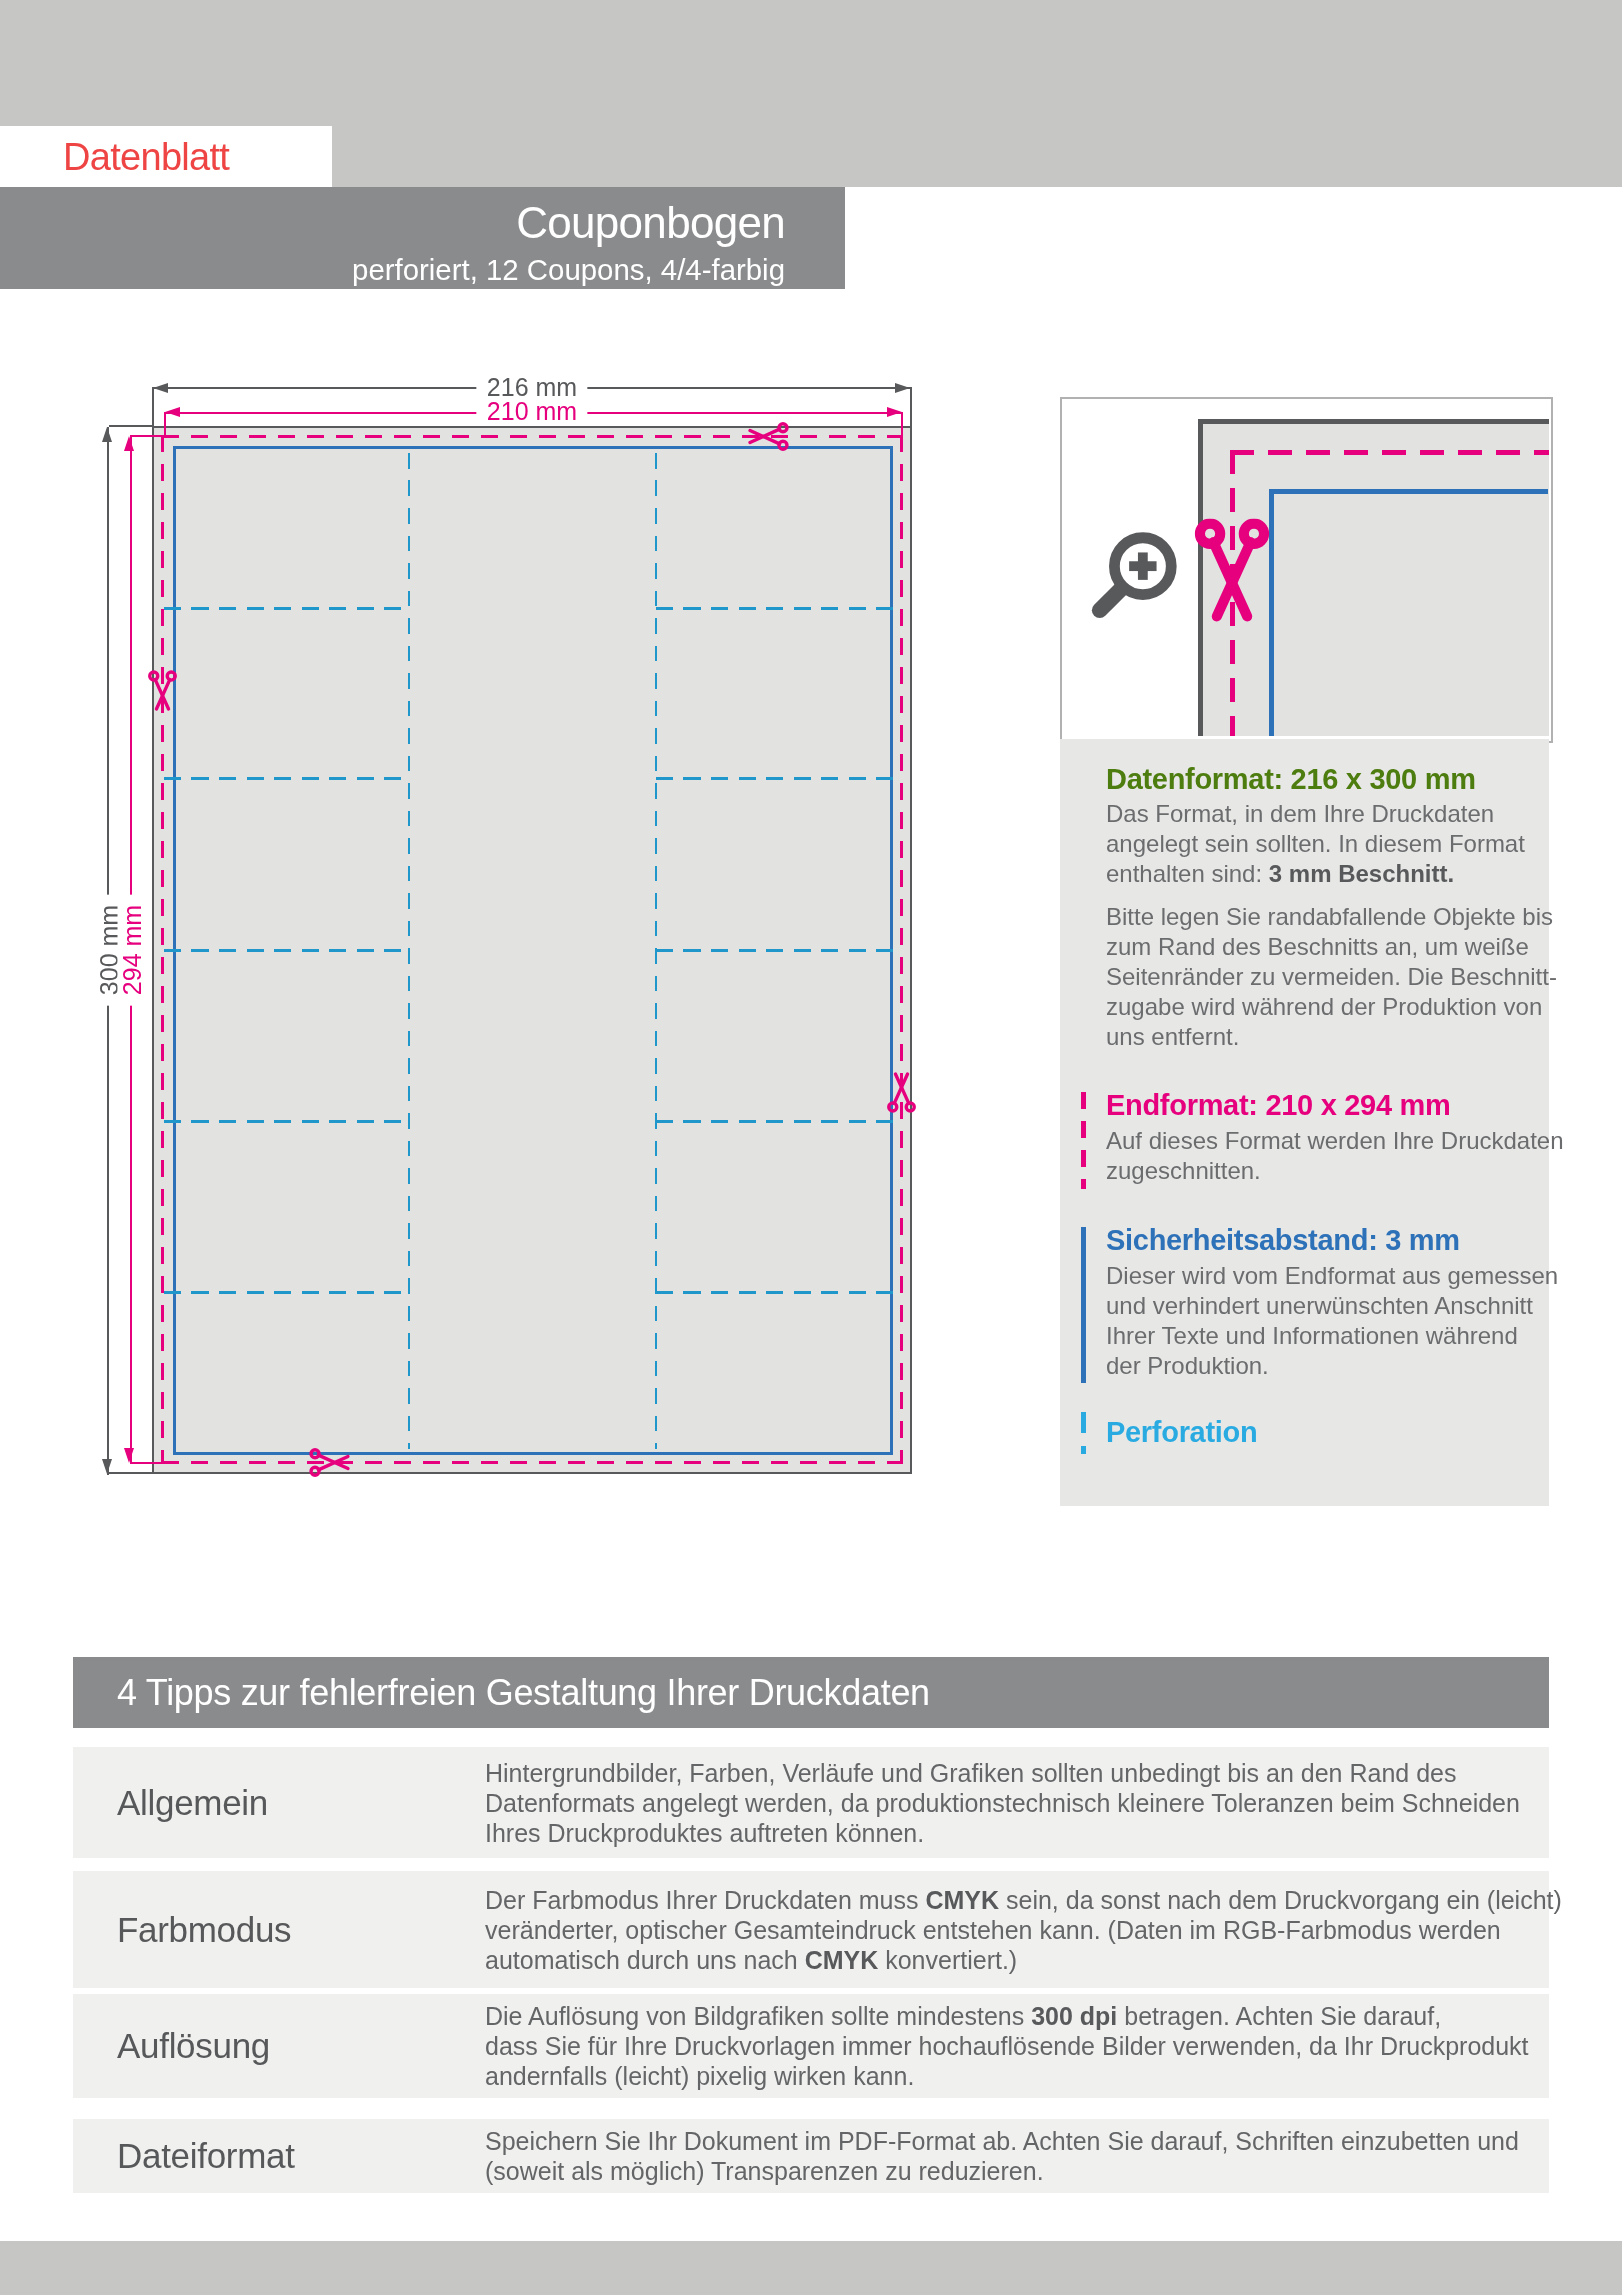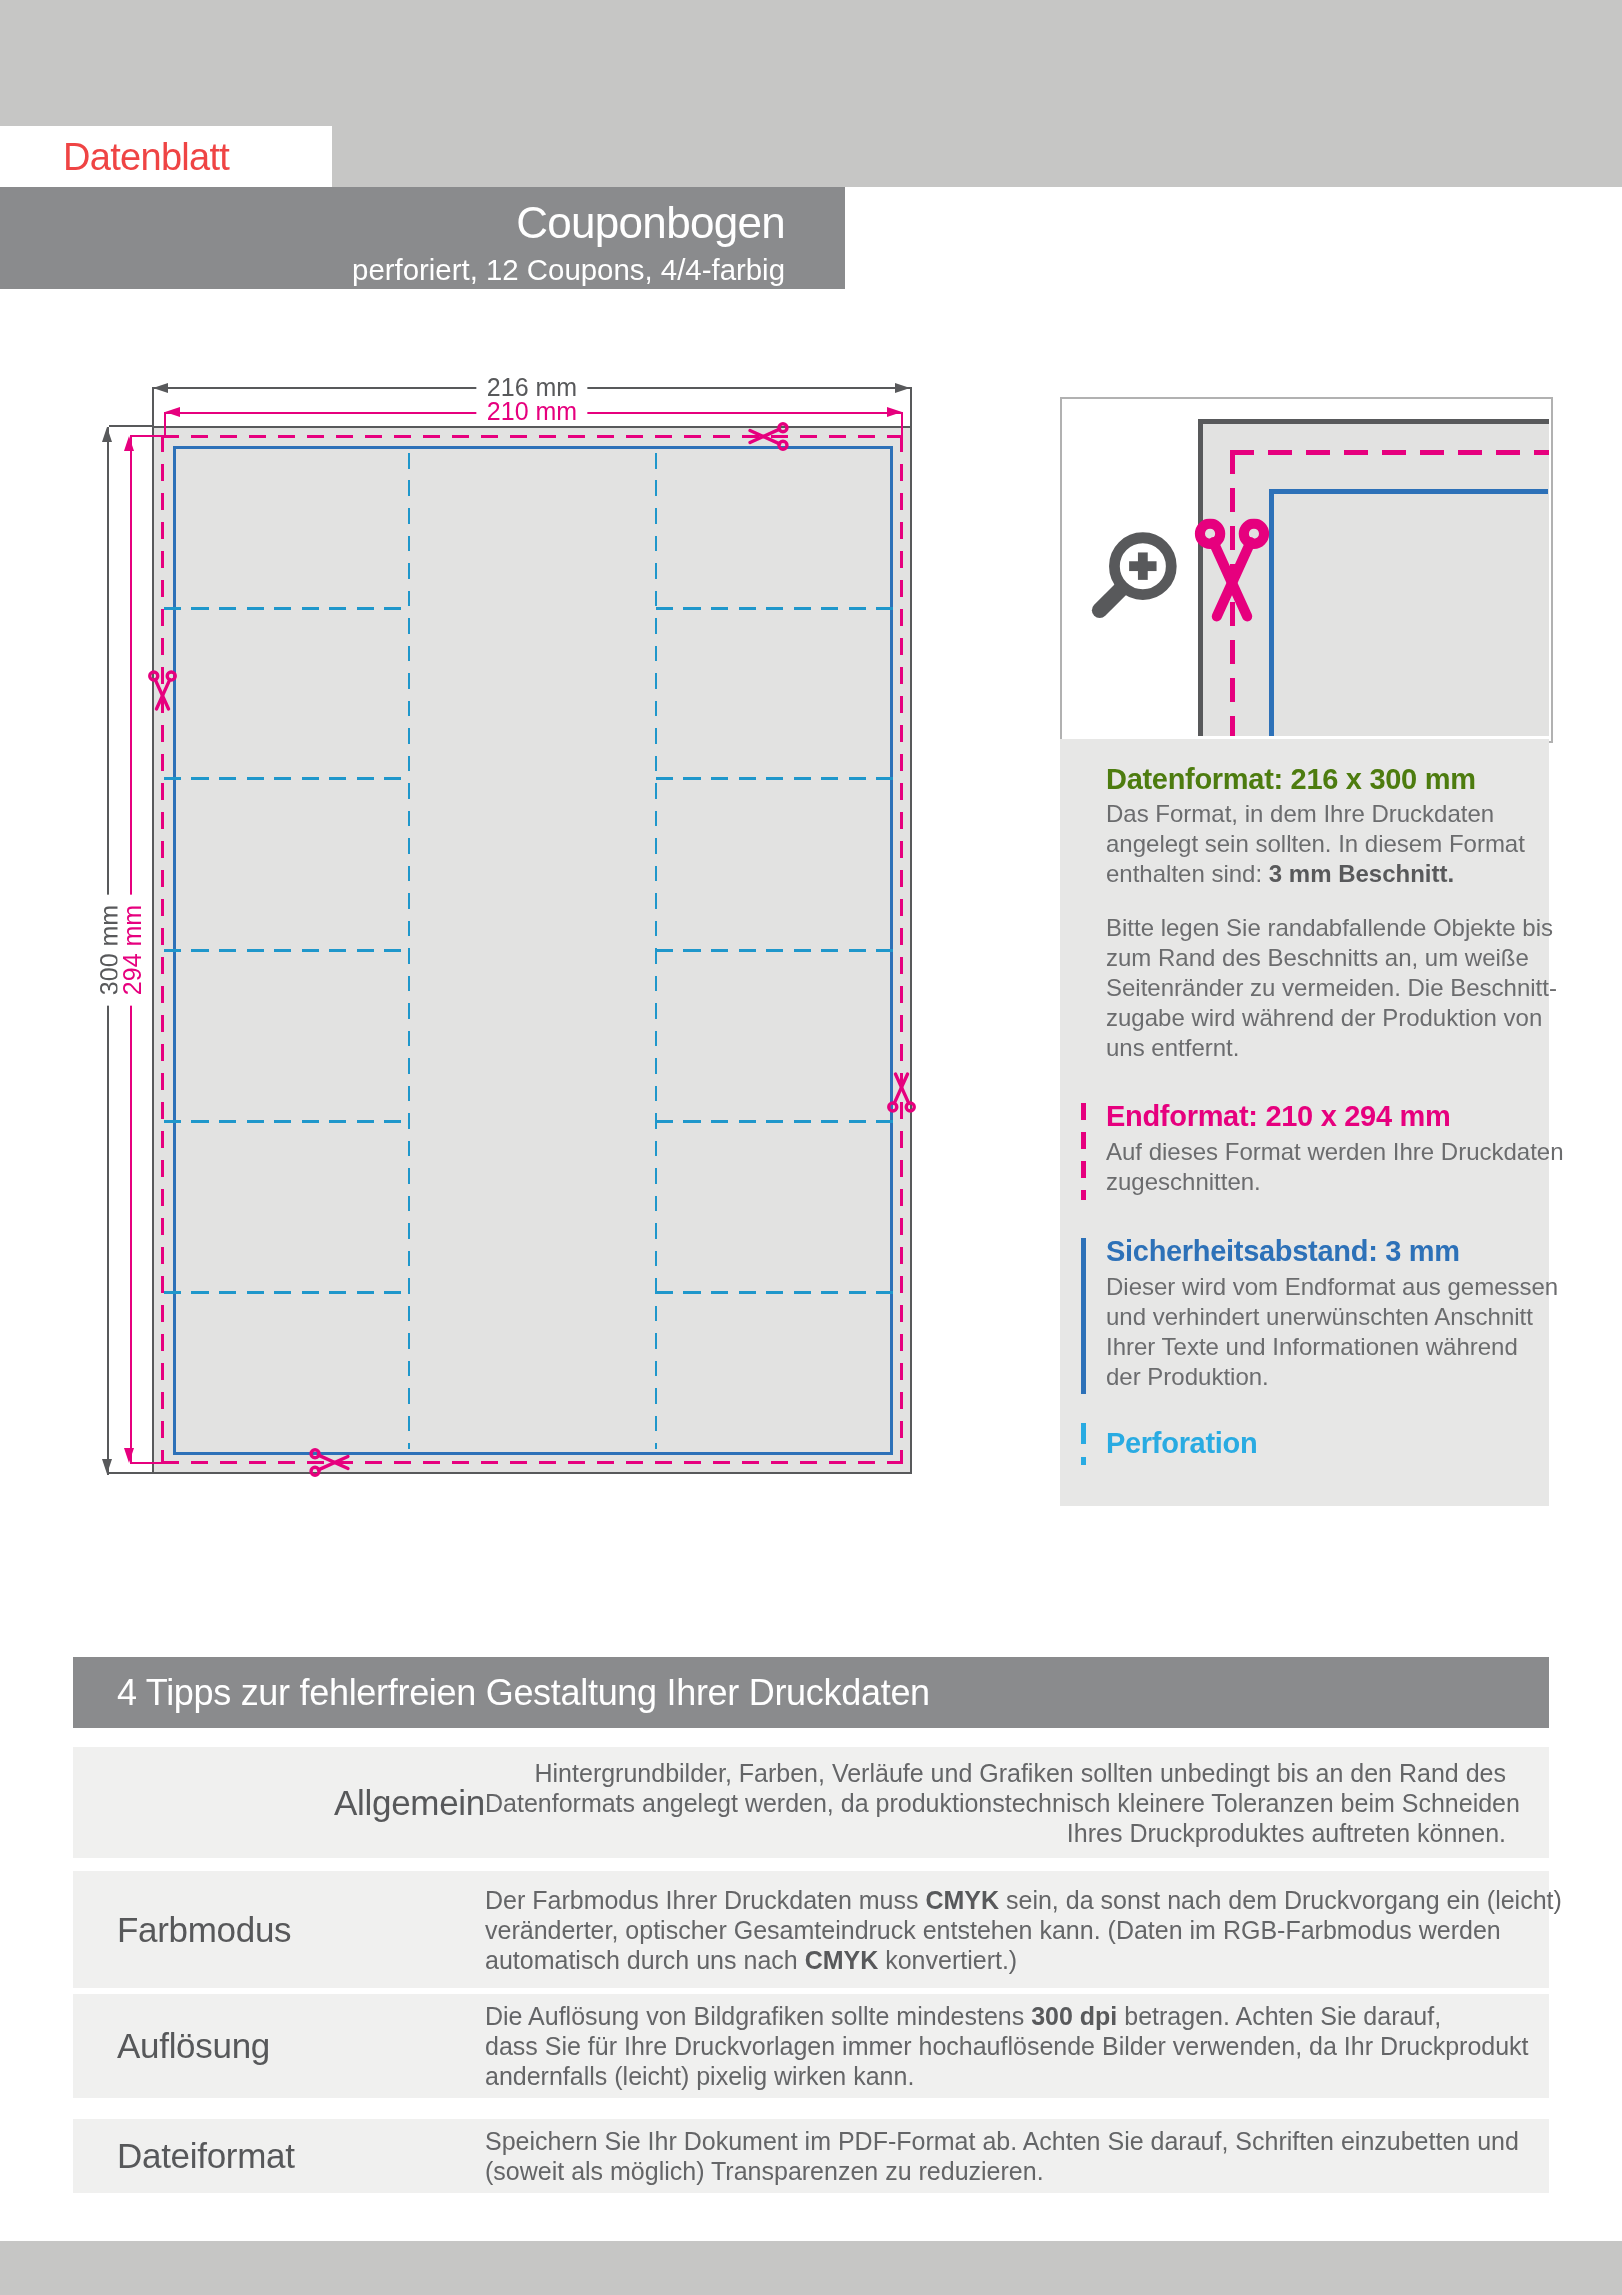--- a/index.html
+++ b/index.html
@@ -194,21 +194,21 @@
   </div>
 
   <div class="abs panel" style="left:1060px;top:739px;width:489px;height:767px;">
     <div class="sec">
       <h3 style="color:#4d7c0f;">Datenformat: 216 x 300 mm</h3>
       <div class="body" style="margin-top:3.9px;">
           <div class="tl"><span>Das Format, in dem Ihre Druckdaten</span></div>
           <div class="tl"><span>angelegt sein sollten. In diesem Format</span></div>
           <div class="tl"><span>enthalten sind: </span><b>3 mm Beschnitt.</b></div>
         </div>
-      <div class="body" style="margin-top:24px;">
+      <div class="body" style="margin-top:13px;">
           <div class="tl"><span>Bitte legen Sie randabfallende Objekte bis</span></div>
           <div class="tl"><span>zum Rand des Beschnitts an, um weiße</span></div>
           <div class="tl"><span>Seitenränder zu vermeiden. Die Beschnitt-</span></div>
           <div class="tl"><span>zugabe wird während der Produktion von</span></div>
           <div class="tl"><span>uns entfernt.</span></div>
         </div>
     </div>
 
     <div class="sec" style="margin-top:37px;">
       <div class="marker dm" style="top:2.6px;height:97px;"></div>
@@ -233,21 +233,21 @@
     <div class="sec" style="margin-top:35px;">
       <div class="marker dt" style="top:-3.9px;height:42px;"></div>
       <h3 style="color:#29abe2;">Perforation</h3>
     </div>
   </div>
 
   <div class="abs tipsbar" style="left:73px;top:1657px;width:1476px;height:71px;">
     <span>4 Tipps zur fehlerfreien Gestaltung Ihrer Druckdaten</span>
   </div>
 
-  <div class="abs tiprow" style="left:73px;top:1747px;width:1476px;height:111px;text-align:right;">
+  <div class="abs tiprow" style="left:73px;top:1747px;width:1476px;height:111px;">
     <div class="lab">Allgemein</div>
     <div class="txt">
         <div class="tl"><span>Hintergrundbilder, Farben, Verläufe und Grafiken sollten unbedingt bis an den Rand des</span></div>
         <div class="tl"><span>Datenformats angelegt werden, da produktionstechnisch kleinere Toleranzen beim Schneiden</span></div>
         <div class="tl"><span>Ihres Druckproduktes auftreten können.</span></div>
       </div>
   </div>
   <div class="abs tiprow" style="left:73px;top:1871px;width:1476px;height:117px;">
     <div class="lab">Farbmodus</div>
     <div class="txt">

